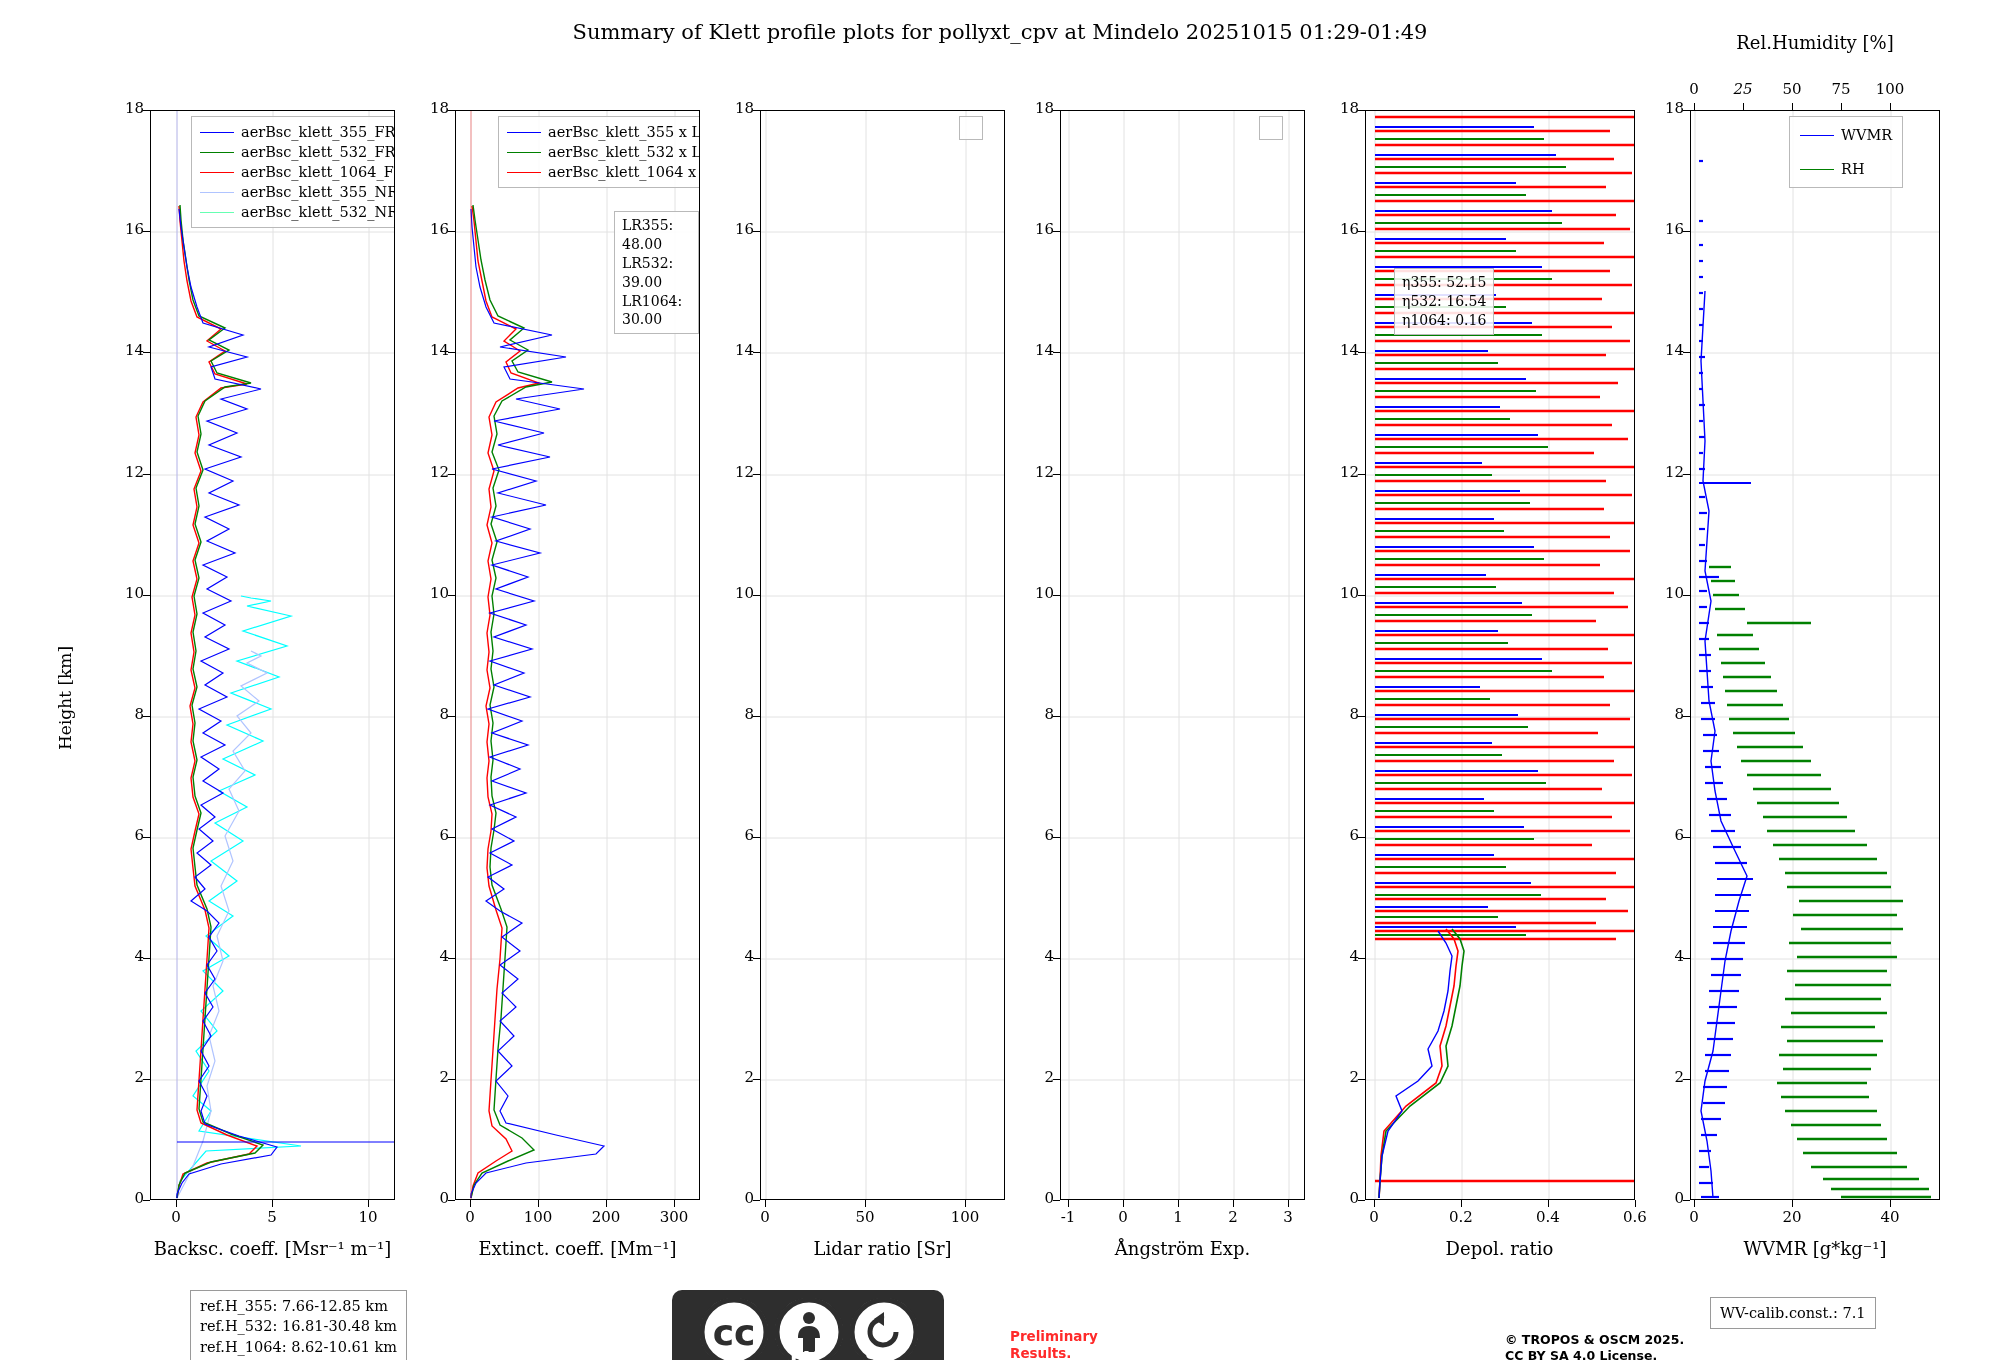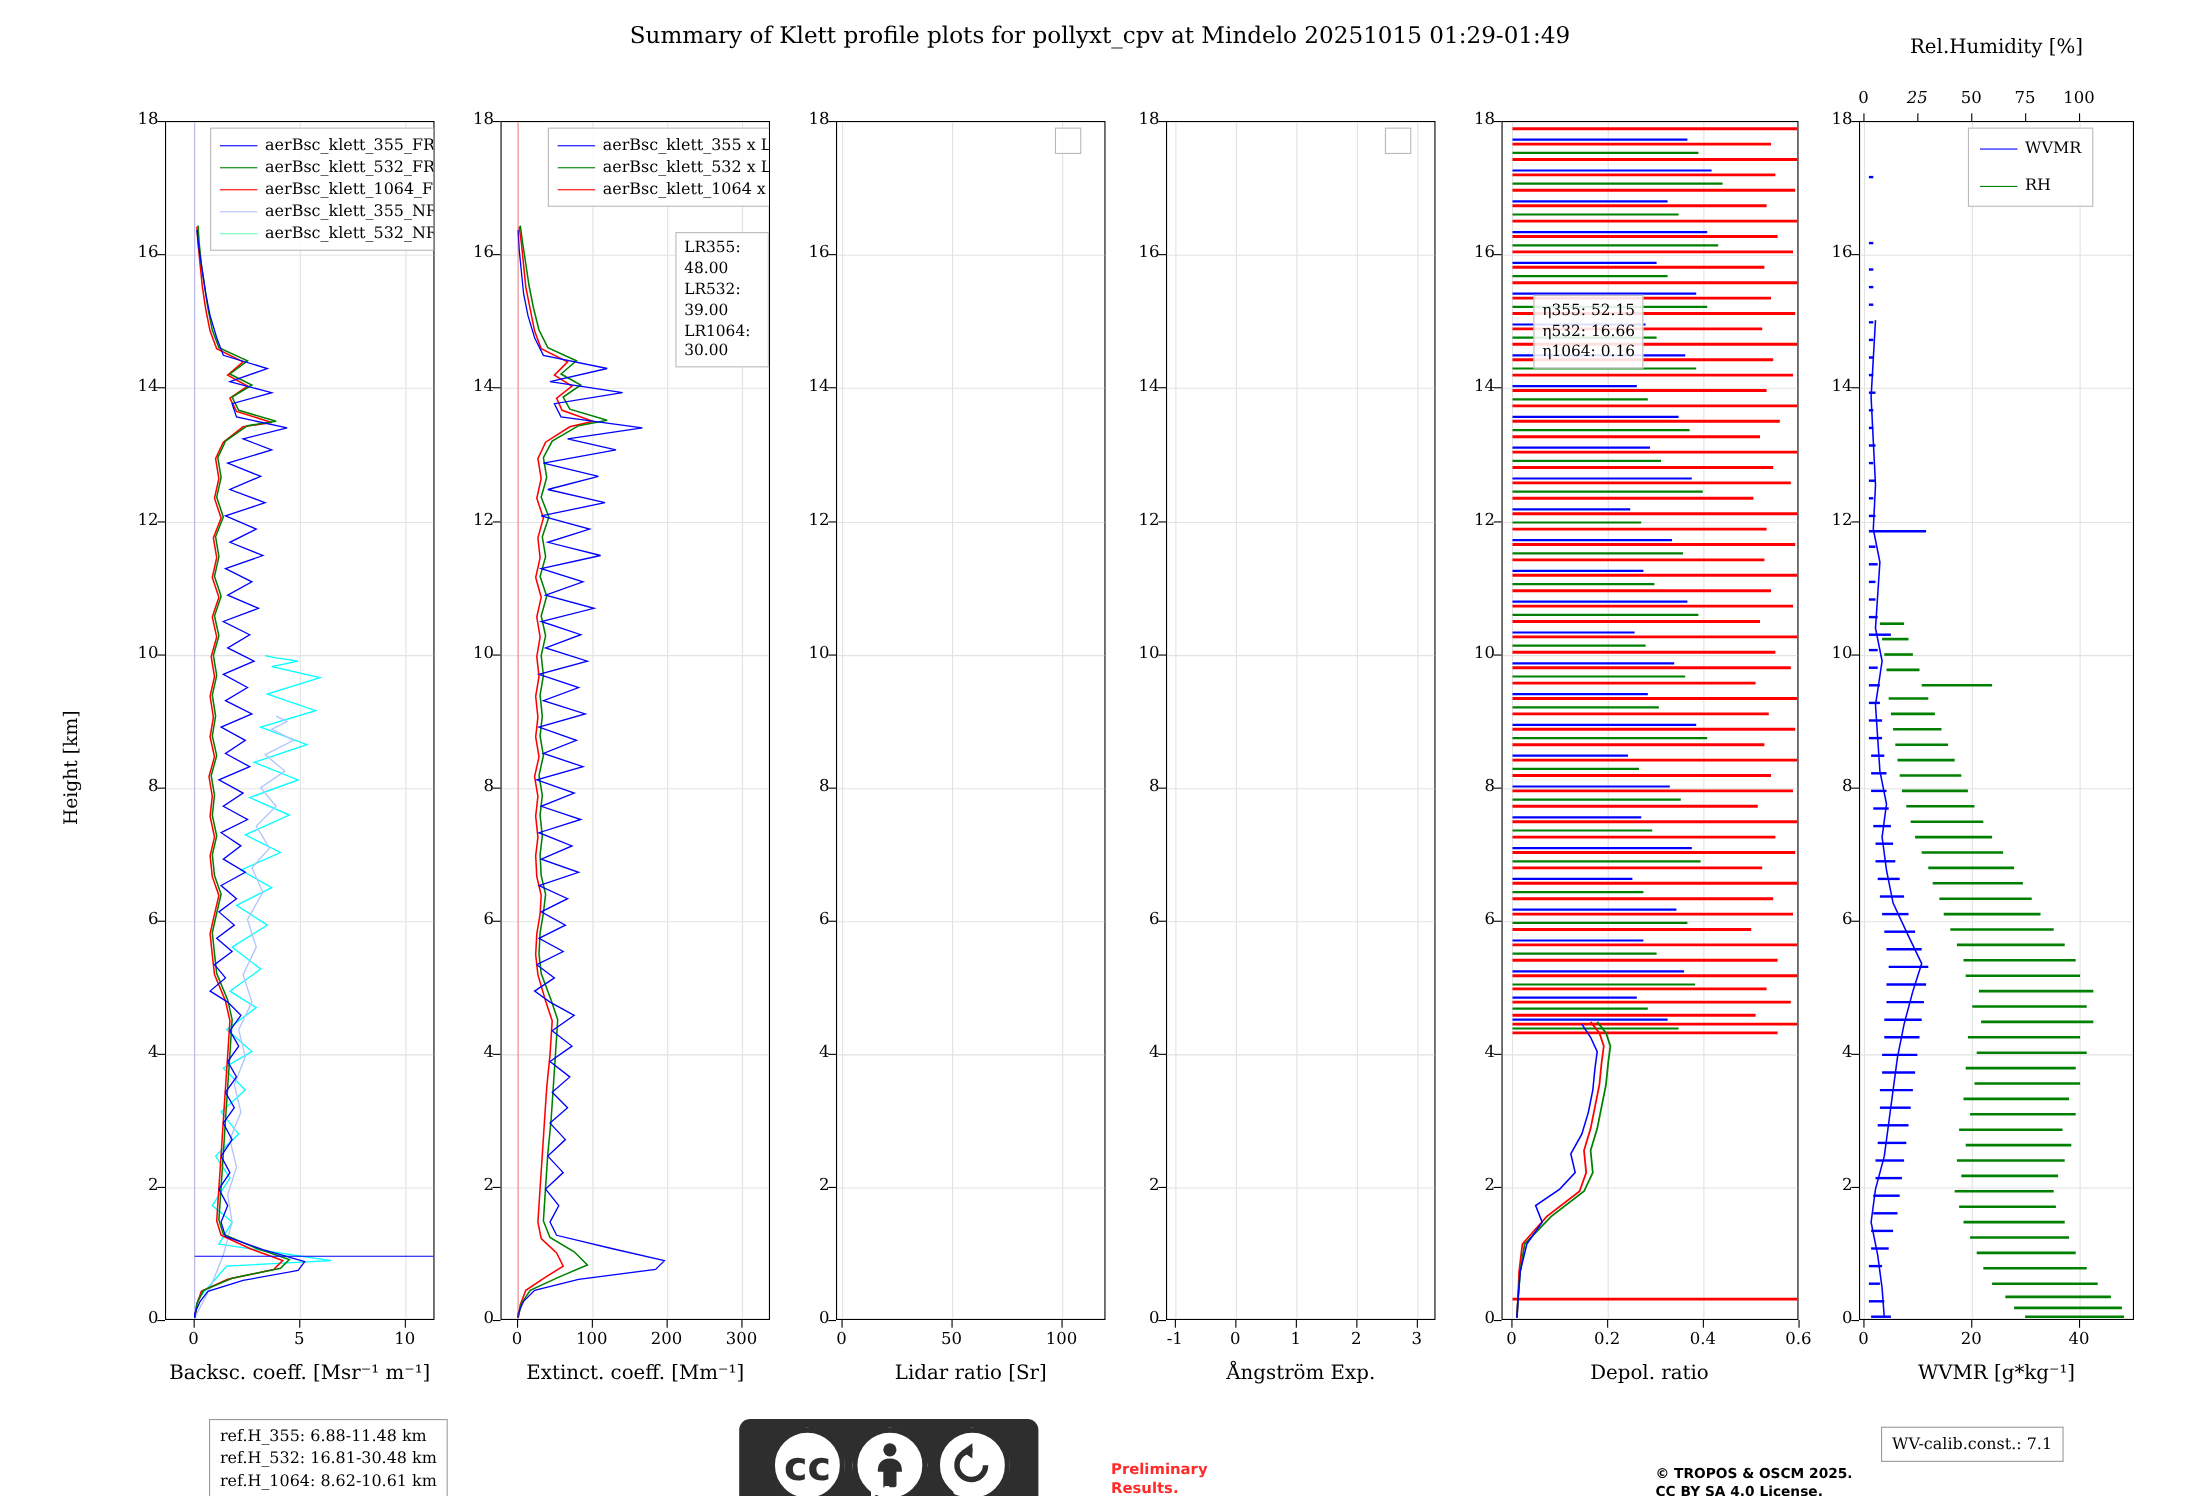--- a/index.html
+++ b/index.html
@@ -457,21 +457,21 @@
           <line x1="9" y1="44" x2="190" y2="44"></line>
           <line x1="9" y1="16" x2="168" y2="16"></line>
       </g>
 
       <polyline fill="none" stroke="#ff0000" stroke-width="1.6" points="13,1087 14,1070 15,1045 18,1020 40,995 70,972 76,955 74,935 80,915 84,895 88,875 90,855 92,840 88,828 80,818"></polyline>
       <polyline fill="none" stroke="#008000" stroke-width="1.6" points="13,1087 14,1070 16,1045 20,1020 44,995 74,972 82,955 80,935 86,915 90,895 94,875 96,855 98,840 94,828 86,818"></polyline>
       <polyline fill="none" stroke="#0000ff" stroke-width="1.4" points="13,1087 14,1070 16,1045 22,1020 36,1000 30,985 52,970 66,955 62,938 72,920 78,900 82,880 84,860 86,845 80,832 72,820"></polyline>
     </svg>
     <div class="annbox" style="left:28px;top:157px;">
       <div>η355: 52.15</div>
-      <div>η532: 16.66</div>
+      <div>η532: 16.54</div>
       <div>η1064: 0.16</div>
     </div>
   </div>
   <div>
     <div class="tick-y" style="top:1090px"></div>
       <div class="tick-label-y" style="left:-46px;top:1079px;width:40px;">0</div>
     <div class="tick-y" style="top:969px"></div>
       <div class="tick-label-y" style="left:-46px;top:958px;width:40px;">2</div>
     <div class="tick-y" style="top:848px"></div>
       <div class="tick-label-y" style="left:-46px;top:837px;width:40px;">4</div>
@@ -690,21 +690,21 @@
       <div class="tick-label-x" style="left:-16px;top:1098px;width:40px;">0</div>
     <div class="tick-x" style="left:102px;"></div>
       <div class="tick-label-x" style="left:77px;top:1098px;width:50px;">20</div>
     <div class="tick-x" style="left:200px;"></div>
       <div class="tick-label-x" style="left:175px;top:1098px;width:50px;">40</div>
   </div>
   <div class="xlabel" style="left:-45px;top:1128px;width:340px;">WVMR [g*kg⁻¹]</div>
 </div>
 
 <div class="footbox" style="left:190px;top:1290px;">
-  <div>ref.H_355: 6.88-11.48 km</div>
+  <div>ref.H_355: 7.66-12.85 km</div>
   <div>ref.H_532: 16.81-30.48 km</div>
   <div>ref.H_1064: 8.62-10.61 km</div>
 </div>
 
 <div class="footbox" style="left:1710px;top:1297px;">
   <div>WV-calib.const.: 7.1</div>
 </div>
 
 <div class="cc">
   <div class="cc-badge"></div>

